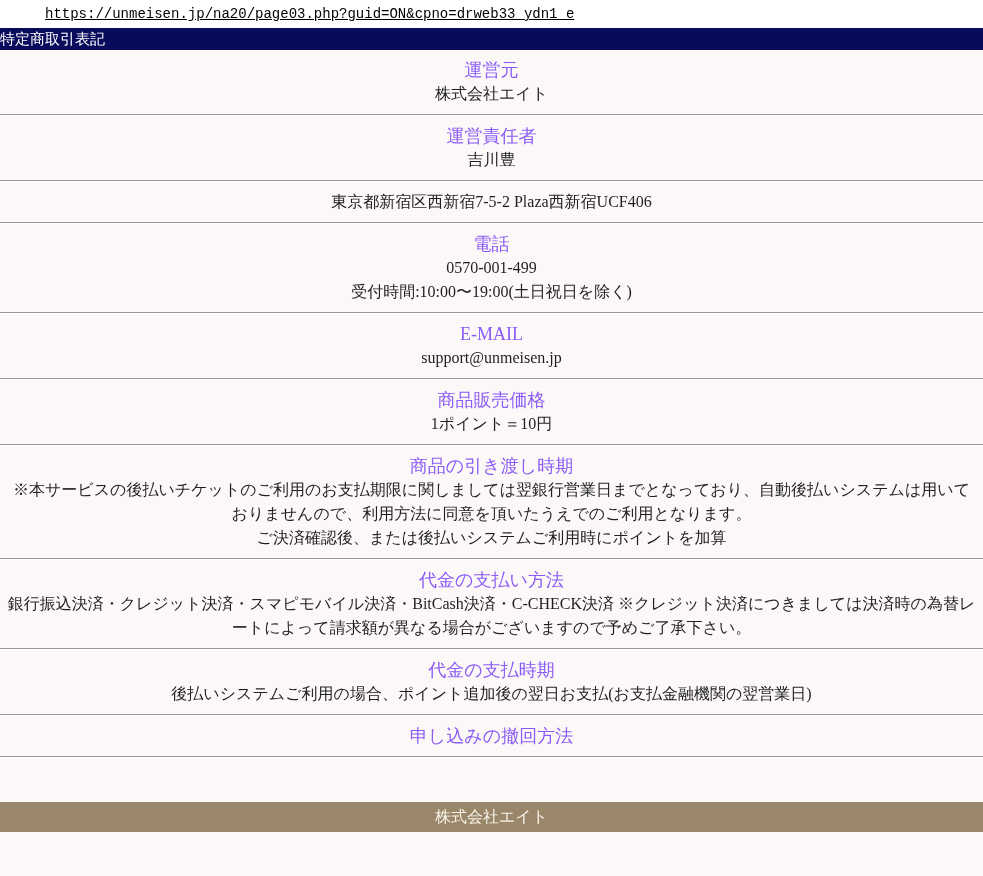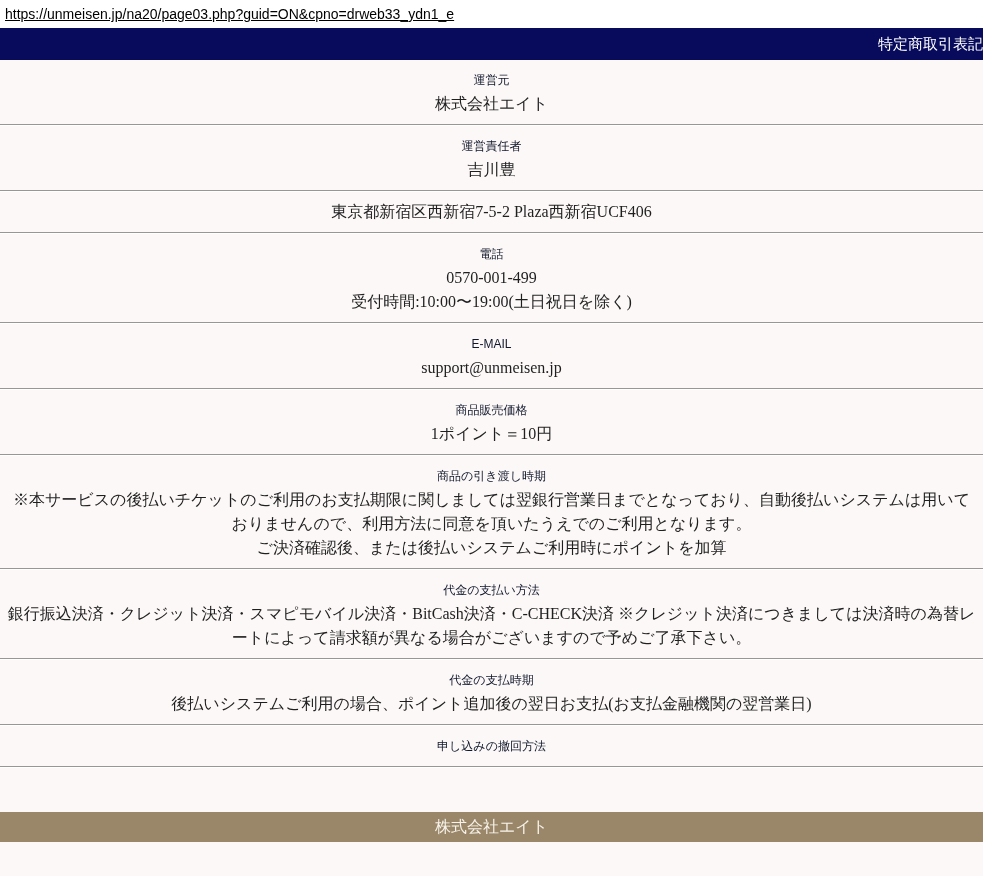--- a/index.html
+++ b/index.html
@@ -11,50 +11,51 @@
   }
   .url-strip {
     background: #ffffff;
     height: 28px;
     display: flex;
     align-items: center;
     padding-left: 5px;
     box-sizing: border-box;
   }
   .url-text {
-    font-family: Liberation Sans, sans-serif;
+    font-family: Liberation Mono, monospace;
     font-size: 14px;
     color: #000000;
     text-decoration: underline;
     letter-spacing: 0px;
+    margin-left: 40px;
   }
   .title-bar {
     background: #080b5c;
-    height: 32px;
+    height: 22px;
     display: flex;
     align-items: center;
-    justify-content: flex-end;
+    justify-content: flex-start;
   }
   .title-bar-text {
     color: #ffffff;
     font-size: 15px;
     font-family: "Liberation Sans", sans-serif;
   }
   .content {
     background: #fdf8f8;
   }
   .tx-section {
     padding: 8px 6px;
     text-align: center;
     line-height: 24px;
   }
   .tx-heading {
-    color: #0f172a;
-    font-size: 12px;
-    font-family: Liberation Sans, sans-serif;
+    color: #8b5cf6;
+    font-size: 18px;
+    font-family: Liberation Serif, serif;
   }
   .tx-line {
     color: #1f1f1f;
     font-size: 16px;
     font-family: "Liberation Serif", "DejaVu Serif", serif;
   }
   hr.section-divider {
     height: 0;
     border: none;
     border-top: 1px solid #9a9696;

